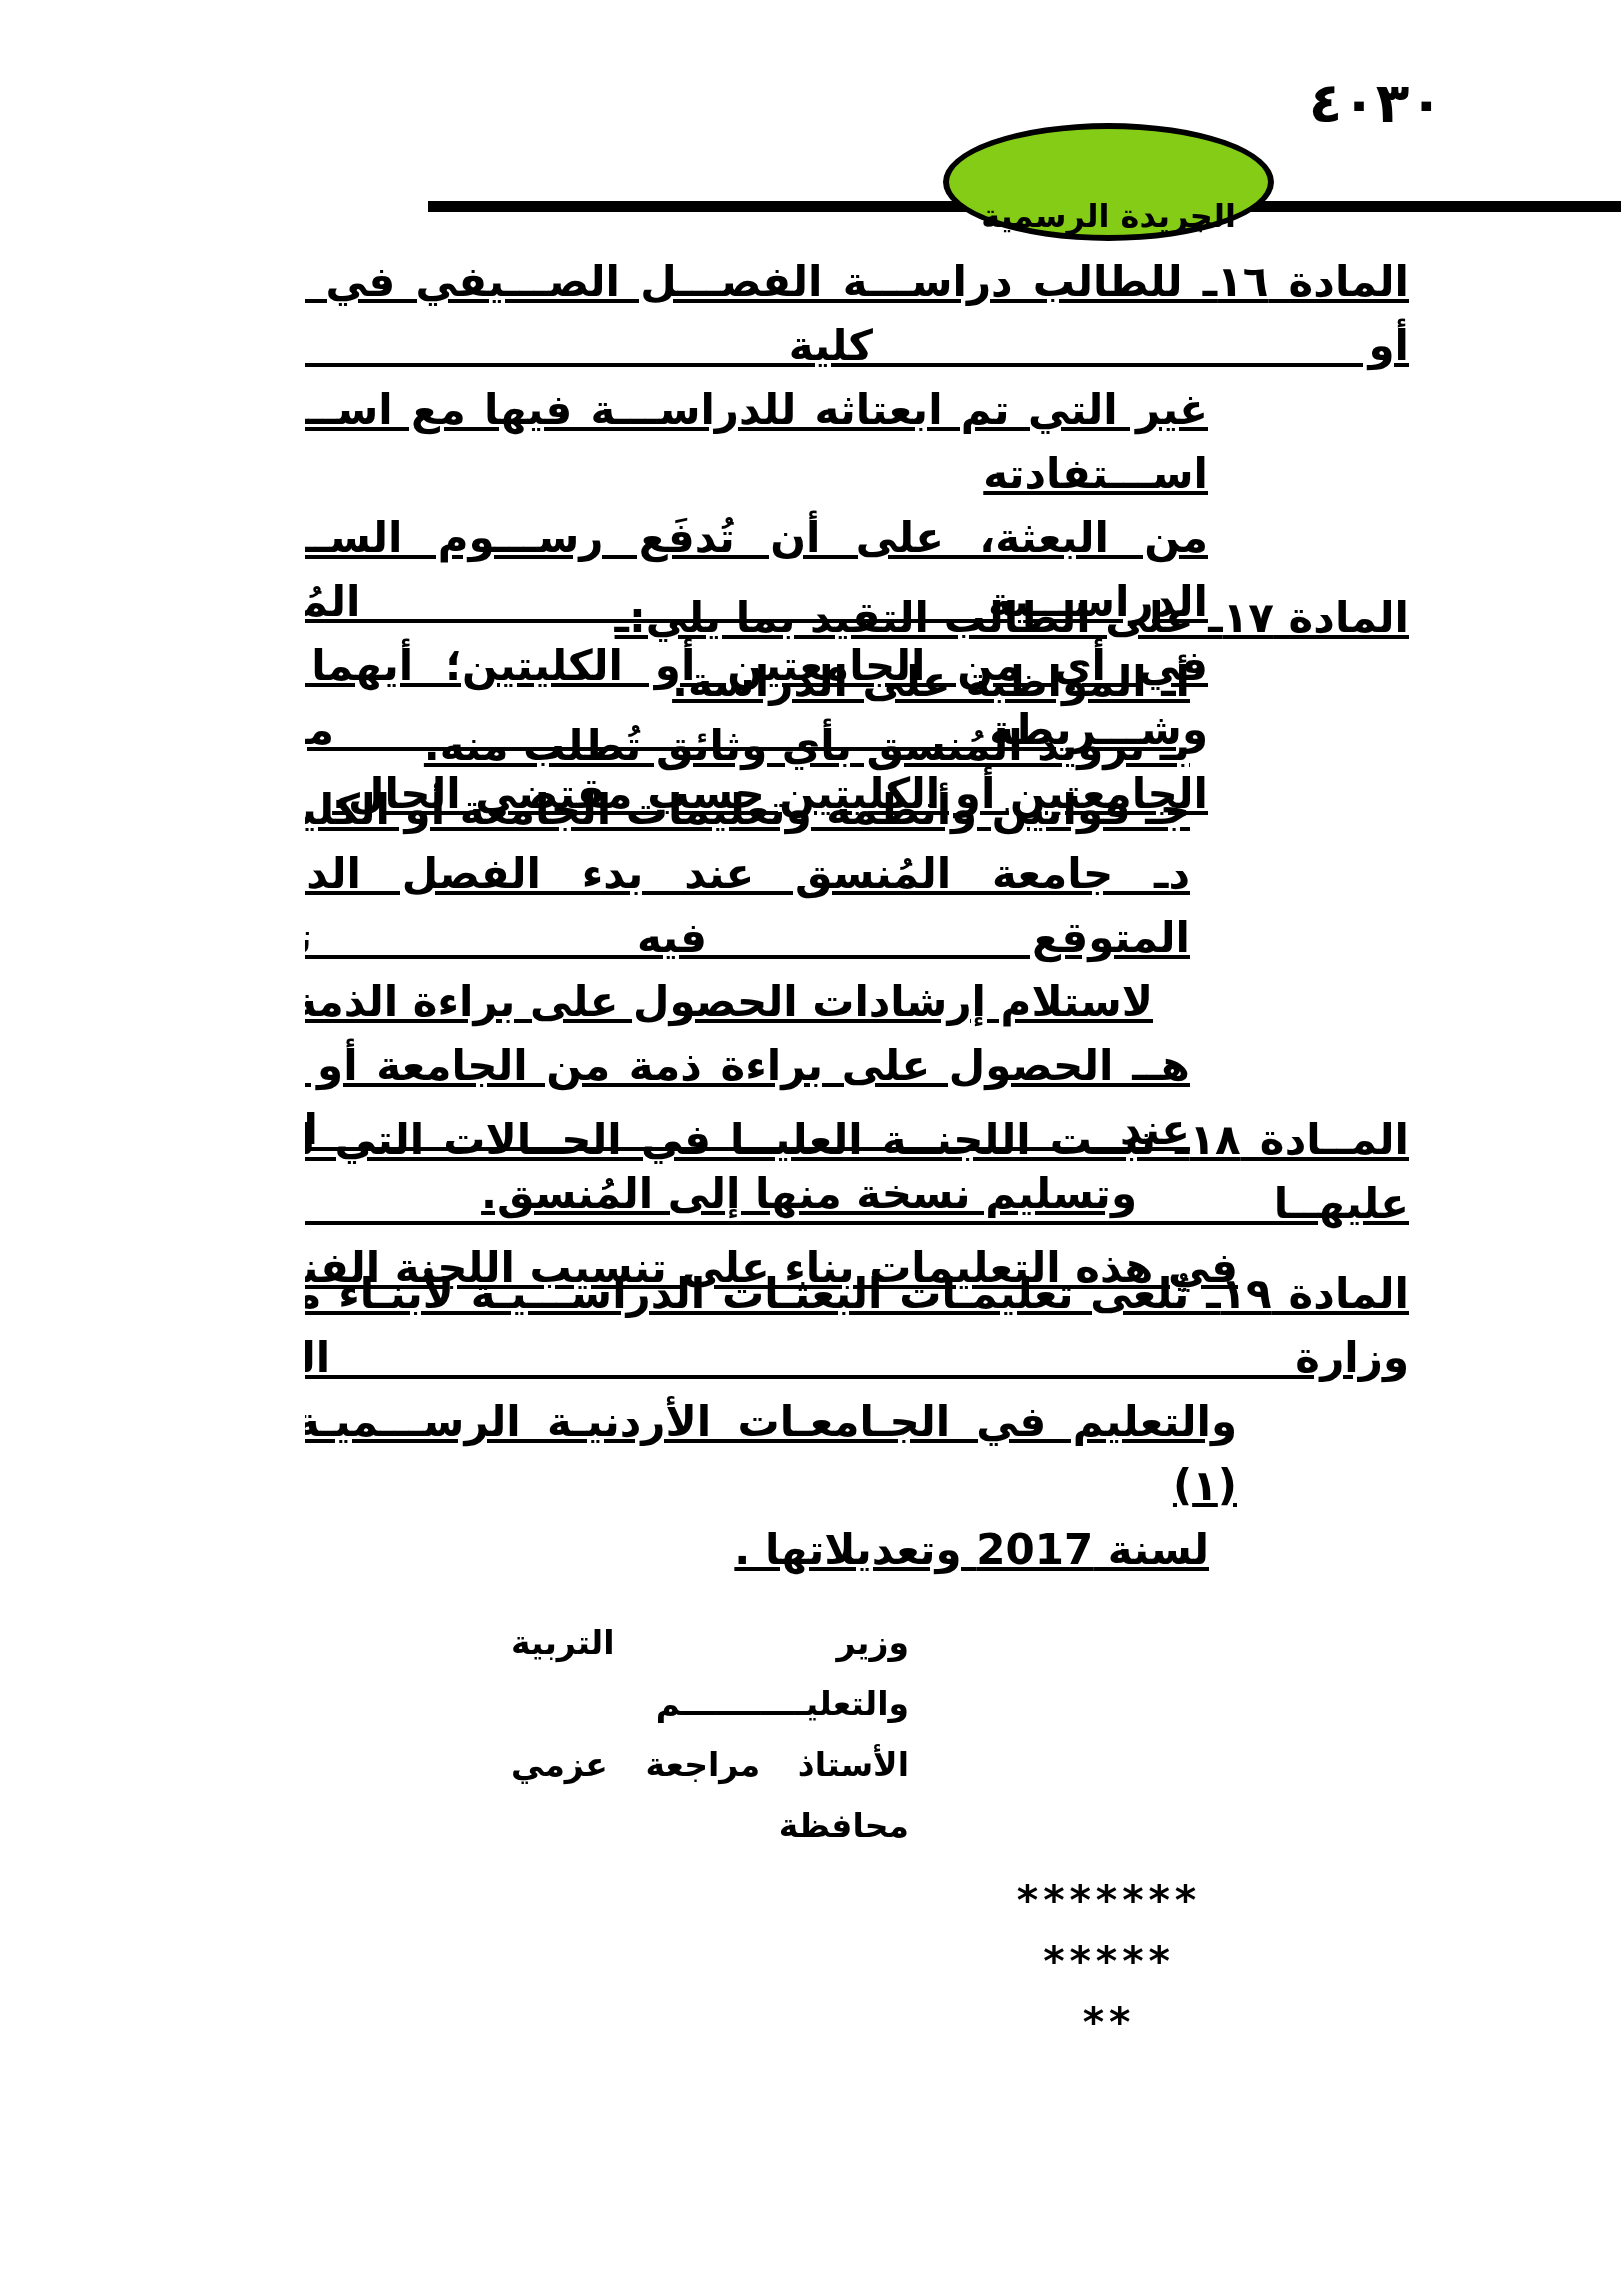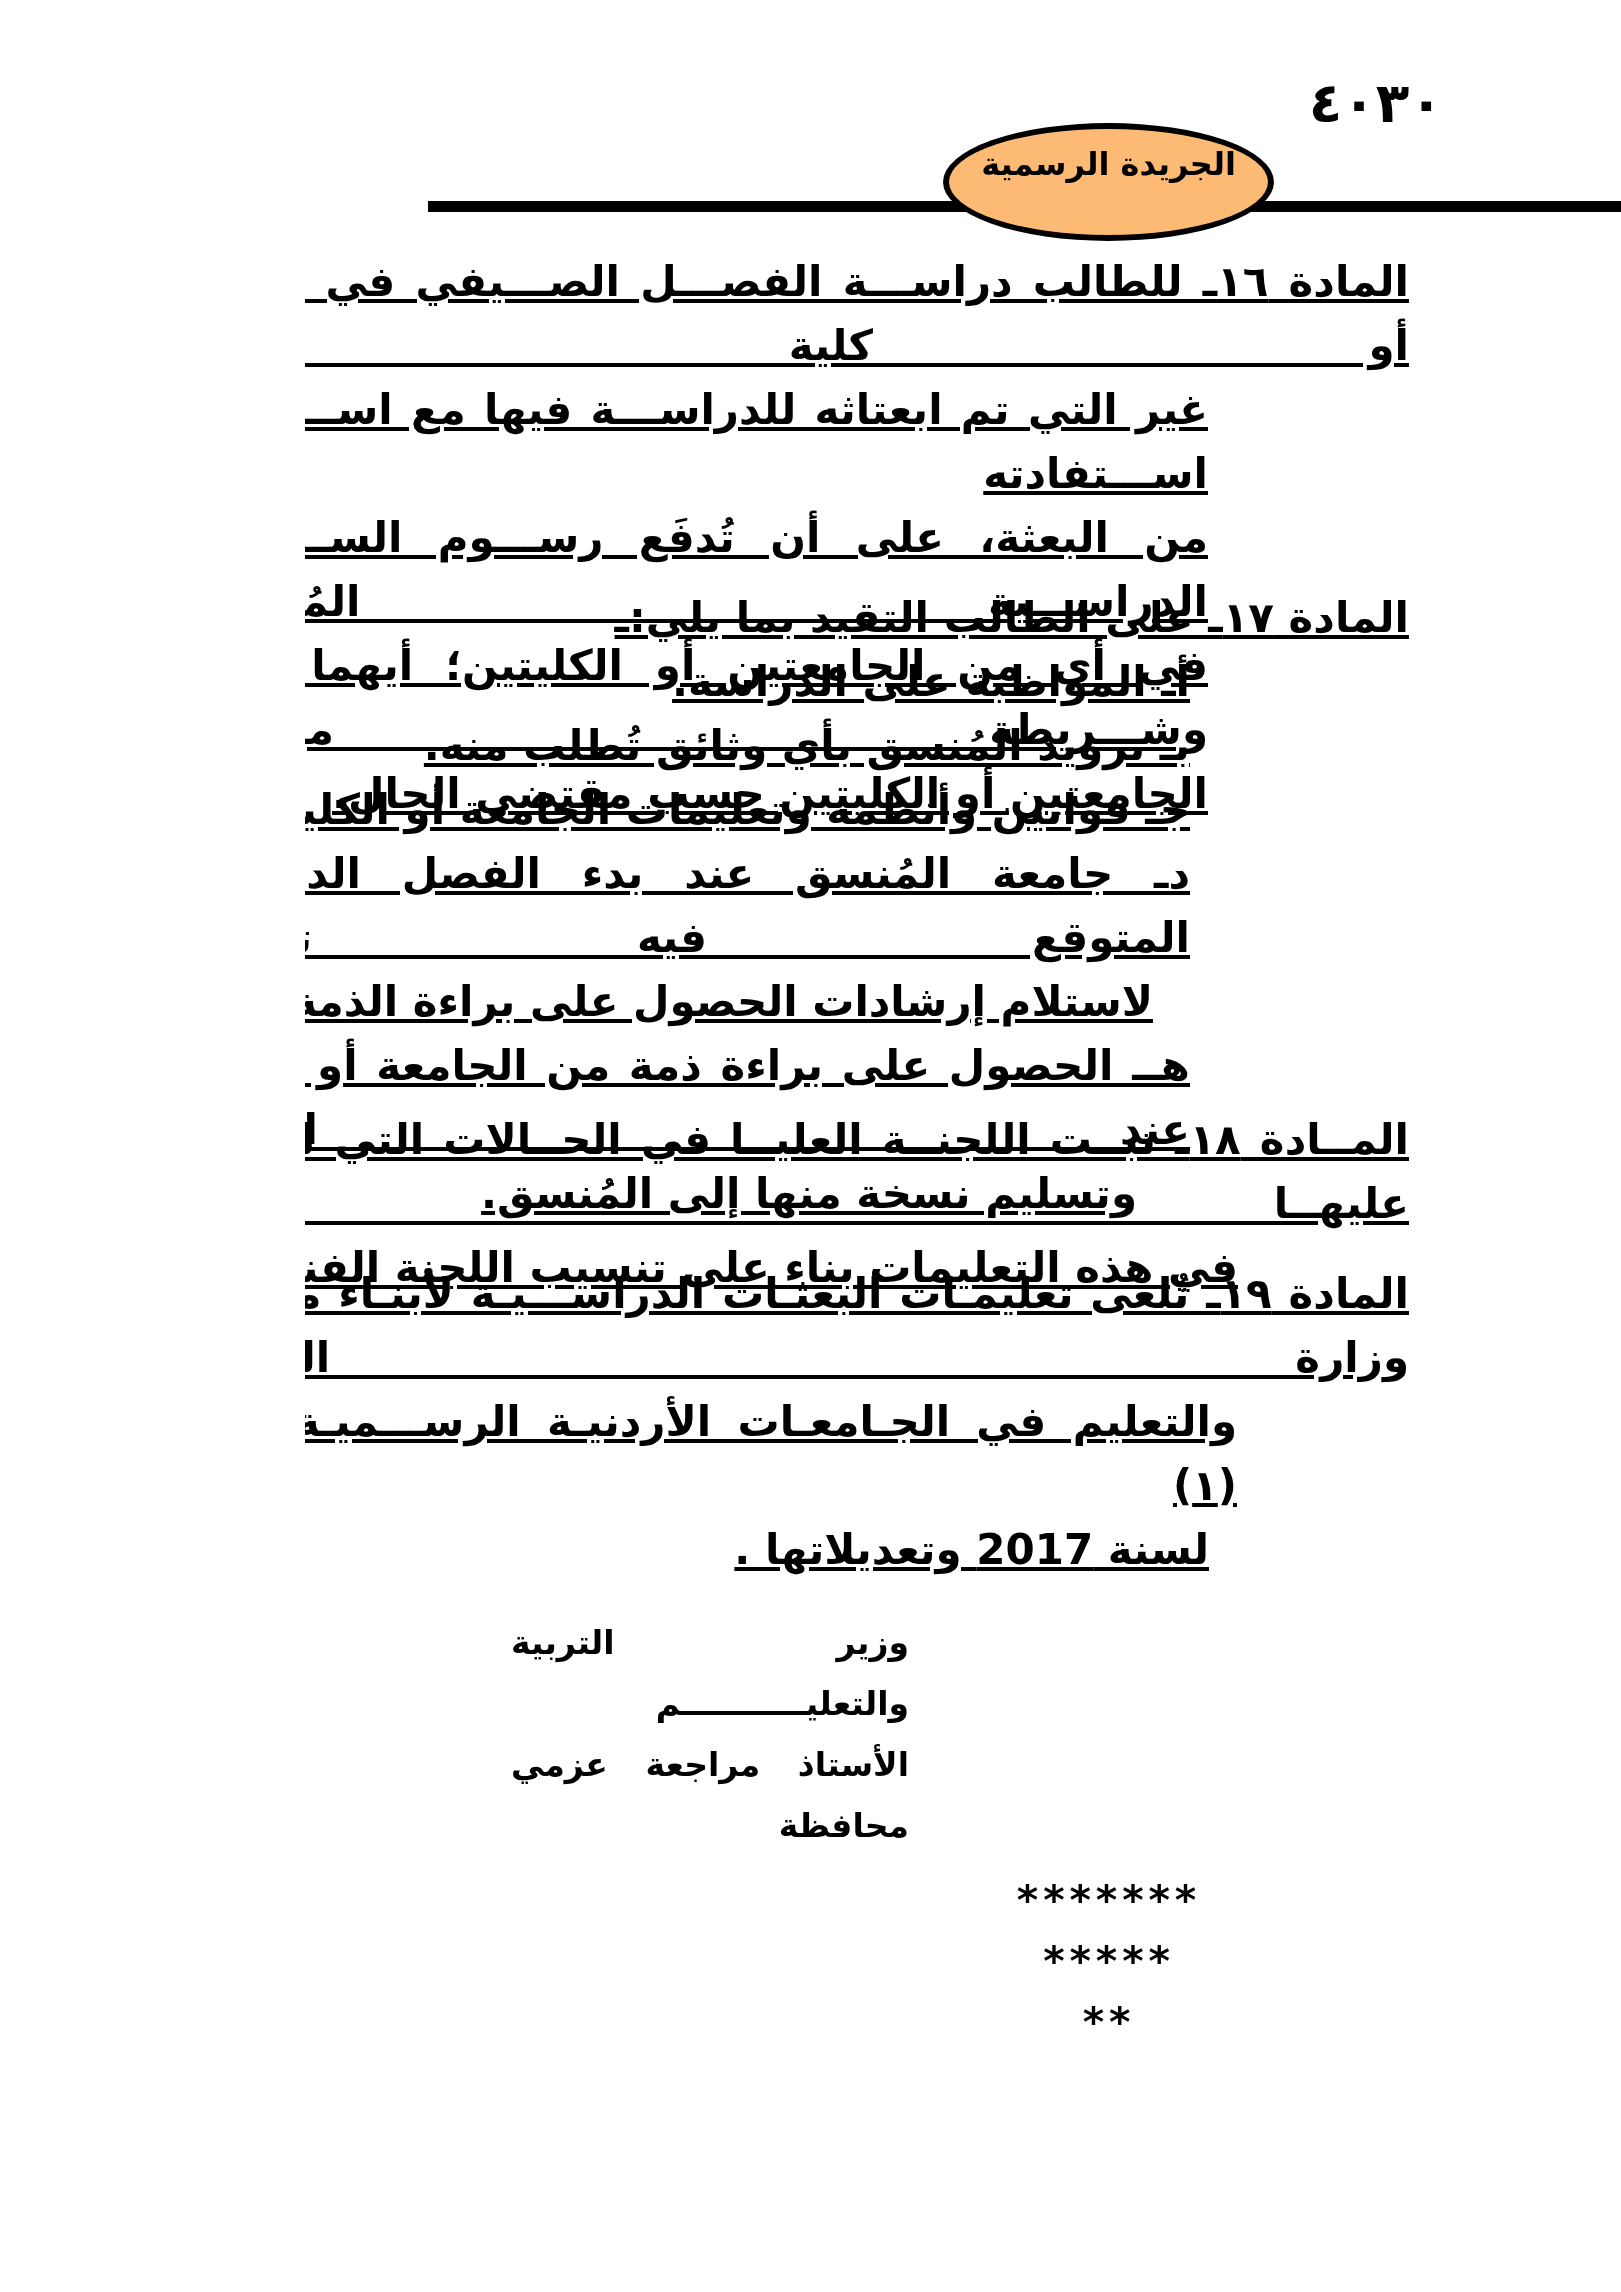--- a/index.html
+++ b/index.html
@@ -18,23 +18,23 @@
     font-size:55px;font-weight:bold;letter-spacing:8.8px;
     direction:ltr;
   }
   .rule{
     position:absolute;top:201px;left:123px;width:1368px;height:10.8px;
     background:#000;z-index:1;
   }
   .seal{
     position:absolute;top:123px;left:638px;width:331px;height:118px;
     box-sizing:border-box;
-    background:#fdba74;border:6.9px solid #000;border-radius:50%;
+    background:#84cc16;border:6.9px solid #000;border-radius:50%;
     z-index:2;
-    display:flex;align-items:flex-start;justify-content:center;
+    display:flex;align-items:flex-end;justify-content:center;
     padding-top:15.7px;
   }
   .seal span{font-size:32px;font-weight:bold;}
   
   .art{
     position:absolute;right:212px;width:1225px;
     font-size:42px;font-weight:bold;line-height:64px;
     text-align:right;
     text-decoration:underline;
   }

